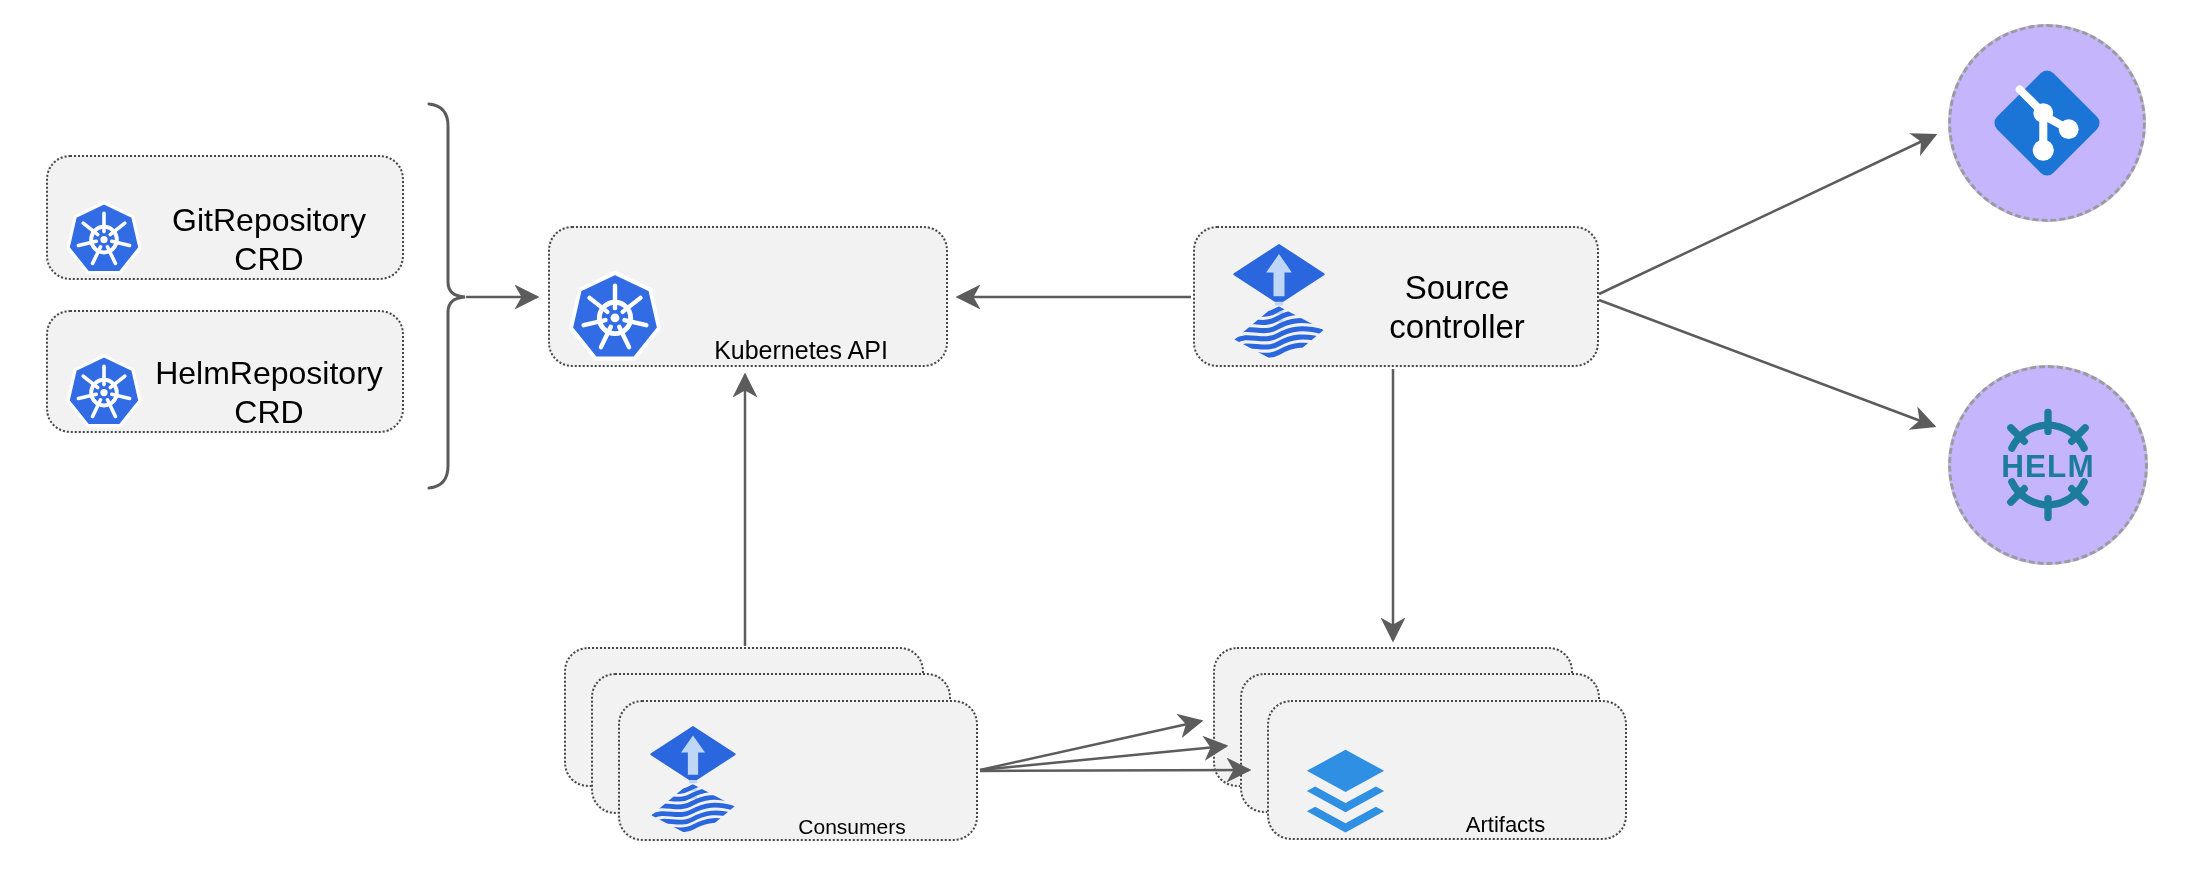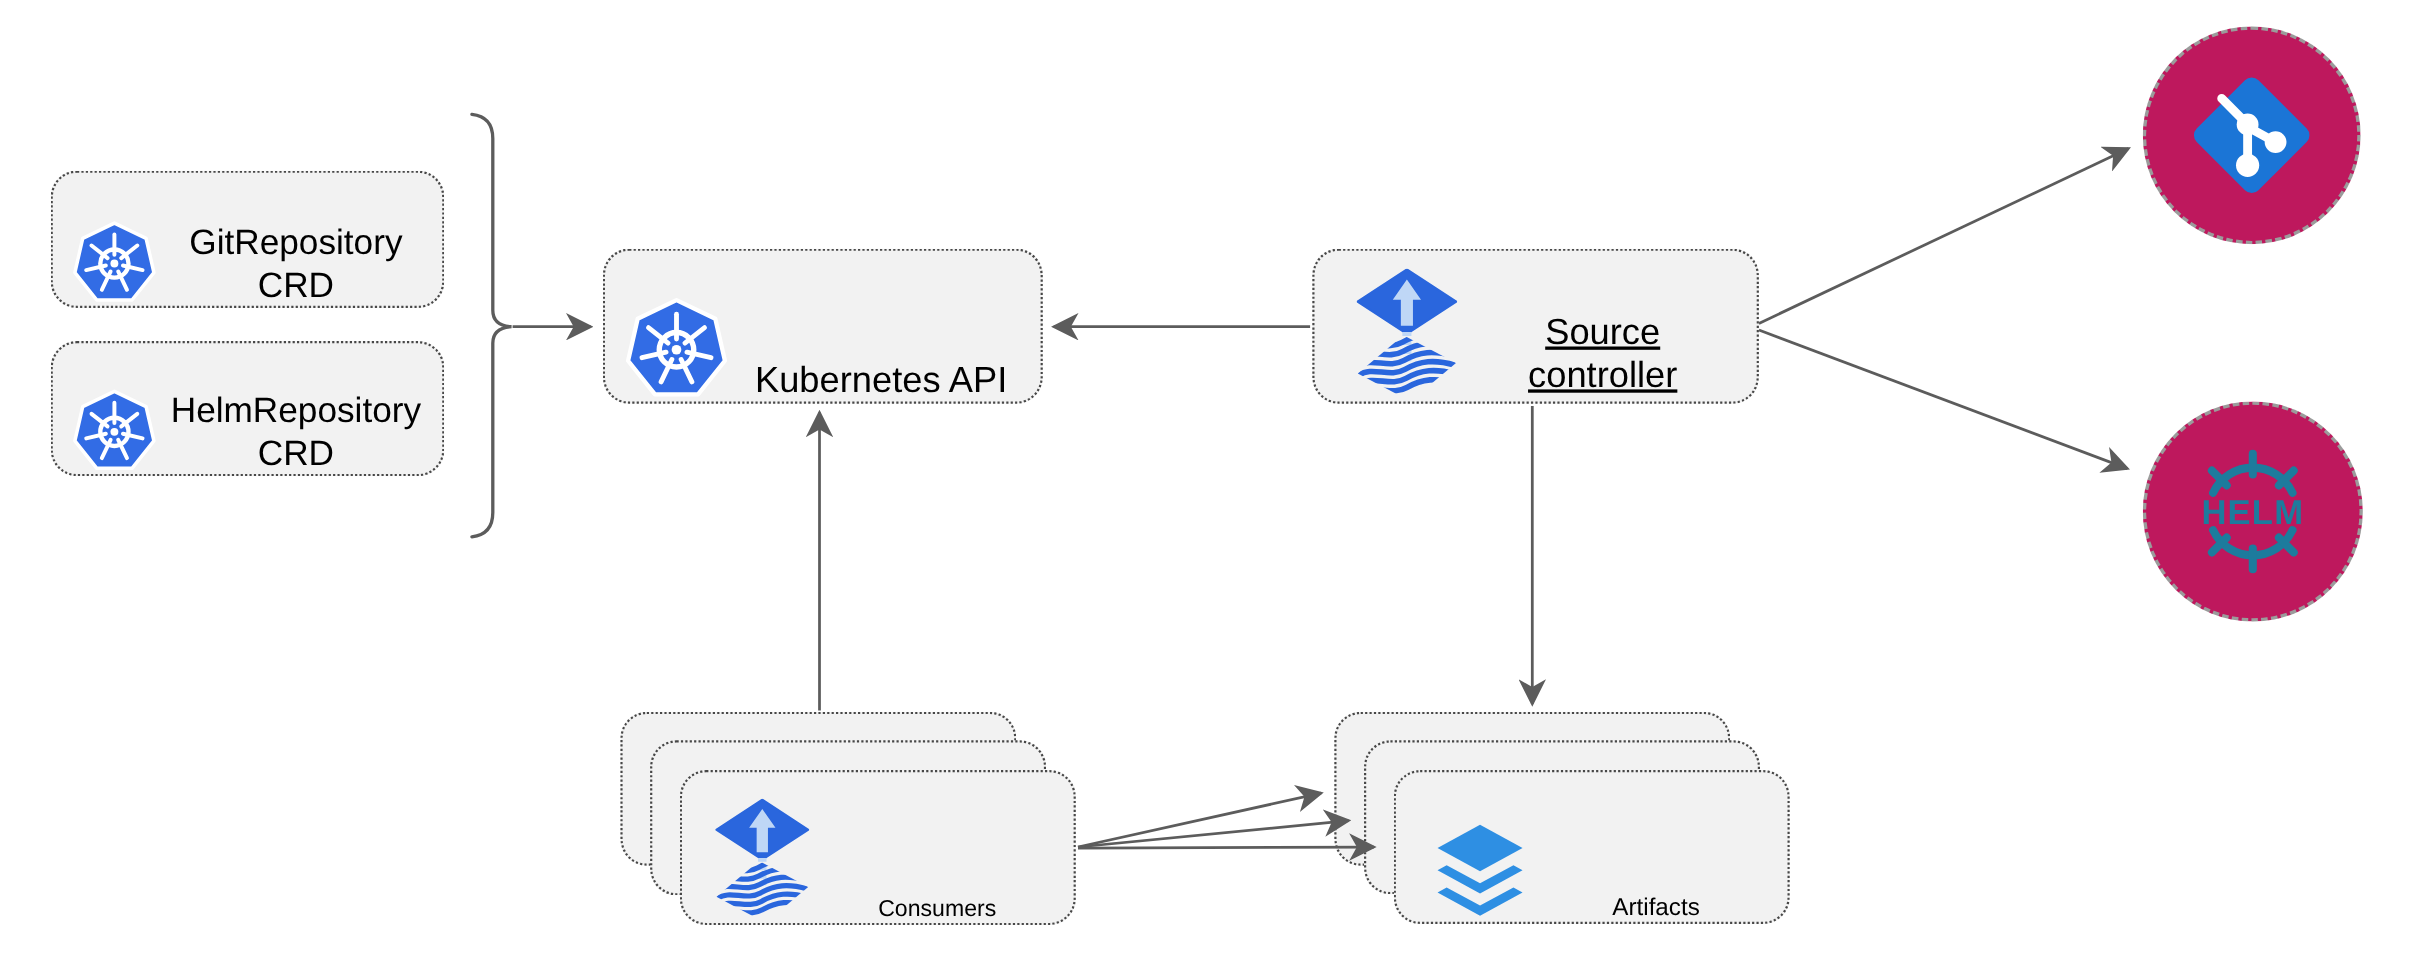--- a/index.html
+++ b/index.html
@@ -9,23 +9,23 @@
   }
   .box{
     position:absolute;background:#f2f2f2;border:2.5px dotted #474747;border-radius:24px;
     box-sizing:border-box;display:flex;align-items:flex-end;gap:8px;padding:0 16px;
   }
   .stack-sheet{
     position:absolute;background:#f2f2f2;border:2.5px dotted #474747;border-radius:24px;
     box-sizing:border-box;
   }
   .label{flex:1;text-align:center;font-size:32px;line-height:1.2;color:#000;}
-  .label.constrained{flex:0 1 auto;margin:4px auto;max-width:190px;text-decoration:underline;}
+  .label.constrained{flex:0 1 auto;margin:18px auto;max-width:190px;}
   .circle{
-    position:absolute;background:#be185d;border:3px dashed #9b9b9b;border-radius:50%;
+    position:absolute;background:#c4b5fd;border:3px dashed #9b9b9b;border-radius:50%;
     box-sizing:border-box;display:flex;align-items:center;justify-content:center;
   }
   svg.connectors{position:absolute;left:0;top:0;pointer-events:none;z-index:40;}
   .z1{z-index:1}.z2{z-index:2}.z3{z-index:3}
   .defs-holder{position:absolute;width:0;height:0;overflow:hidden;}
 </style>
 </head>
 <body>
 
 <div class="canvas">
@@ -119,21 +119,21 @@
     <svg width="80" height="80" viewBox="0 0 100 100">
       <use href="#k8s-logo"></use>
       </svg>
     <div class="label">HelmRepository CRD</div>
   </div>
 
   <div class="box" style="left:548px;top:226px;width:400px;height:141px">
     <svg width="98" height="98" viewBox="0 0 100 100">
       <use href="#k8s-logo"></use>
       </svg>
-    <div class="label" style="font-size:33px">Kubernetes API</div>
+    <div class="label" style="font-size:25px">Kubernetes API</div>
   </div>
 
   <div class="box" style="left:1193px;top:226px;width:406px;height:141px">
     <svg width="92" height="121" viewBox="0 0 100 132" style="margin-left:22px">
         <use href="#flux-logo"></use>
       </svg>
     <div class="label constrained" style="font-size:33px">Source controller</div>
   </div>
 
   <div>

